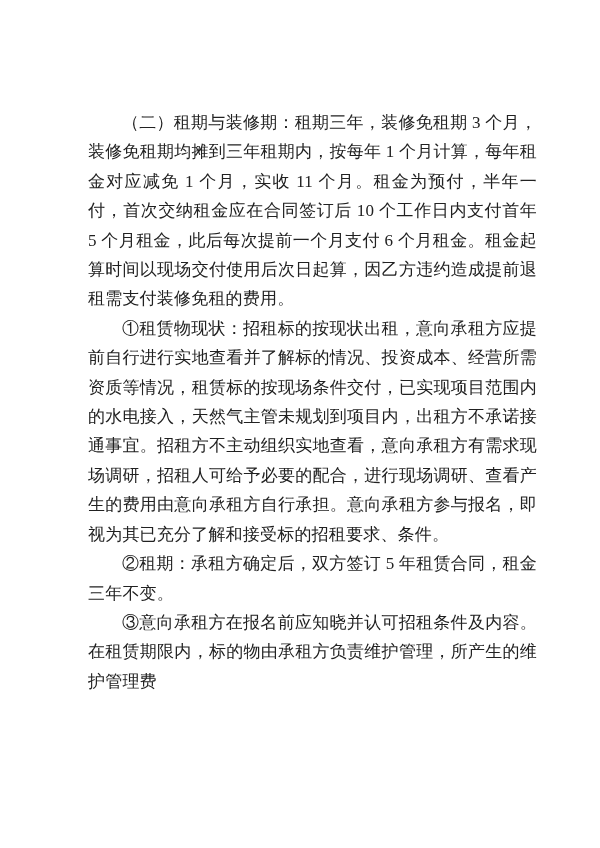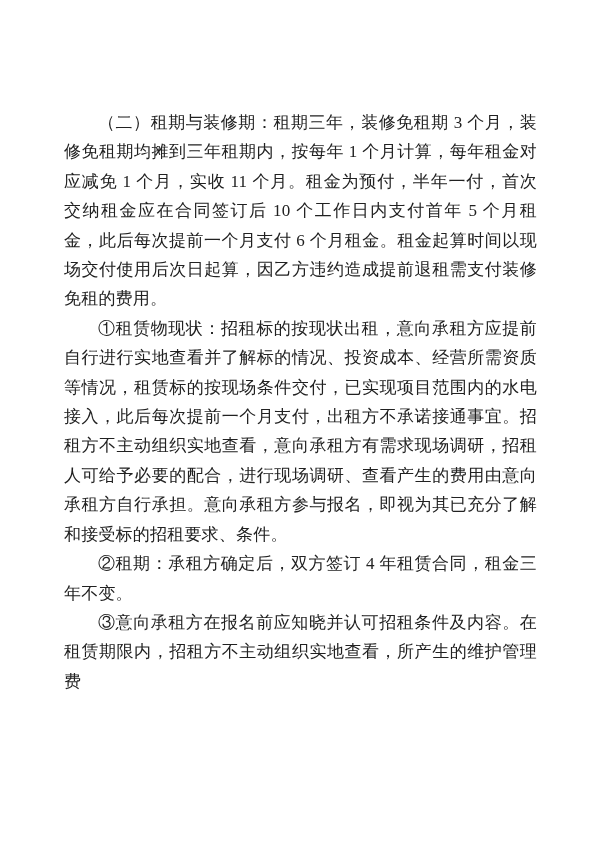--- a/index.html
+++ b/index.html
@@ -6,21 +6,21 @@
     margin: 0;
     padding: 0;
     background: #ffffff;
   }
   .page {
     position: relative;
     width: 600px;
     height: 848px;
     background: #ffffff;
     box-sizing: border-box;
-    padding: 108px 63px 0 64px;
+    padding: 108px 63px 0 88px;
     overflow: hidden;
   }
   .doc p {
     margin: 0;
     padding: 0;
     font-family: "Liberation Serif", "DejaVu Serif", serif;
     font-size: 17px;
     line-height: 29.4px;
     color: #212121;
     text-align: justify;
@@ -29,17 +29,17 @@
     word-break: break-all;
     letter-spacing: 0.2px;
   }
 </style>
 </head>
 <body>
 
 <div class="page">
   <div class="doc">
     <p>（二）租期与装修期：租期三年，装修免租期 3 个月，装修免租期均摊到三年租期内，按每年 1 个月计算，每年租金对应减免 1 个月，实收 11 个月。租金为预付，半年一付，首次交纳租金应在合同签订后 10 个工作日内支付首年 5 个月租金，此后每次提前一个月支付 6 个月租金。租金起算时间以现场交付使用后次日起算，因乙方违约造成提前退租需支付装修免租的费用。</p>
-    <p>①租赁物现状：招租标的按现状出租，意向承租方应提前自行进行实地查看并了解标的情况、投资成本、经营所需资质等情况，租赁标的按现场条件交付，已实现项目范围内的水电接入，此后每次提前一个月支付，出租方不承诺接通事宜。招租方不主动组织实地查看，意向承租方有需求现场调研，招租人可给予必要的配合，进行现场调研、查看产生的费用由意向承租方自行承担。意向承租方参与报名，即视为其已充分了解和接受标的招租要求、条件。</p>
-    <p>②租期：承租方确定后，双方签订 4 年租赁合同，租金三年不变。</p>
-    <p>③意向承租方在报名前应知晓并认可招租条件及内容。在租赁期限内，招租方不主动组织实地查看，所产生的维护管理费</p>
+    <p>①租赁物现状：招租标的按现状出租，意向承租方应提前自行进行实地查看并了解标的情况、投资成本、经营所需资质等情况，租赁标的按现场条件交付，已实现项目范围内的水电接入，天然气主管未规划到项目内，出租方不承诺接通事宜。招租方不主动组织实地查看，意向承租方有需求现场调研，招租人可给予必要的配合，进行现场调研、查看产生的费用由意向承租方自行承担。意向承租方参与报名，即视为其已充分了解和接受标的招租要求、条件。</p>
+    <p>②租期：承租方确定后，双方签订 5 年租赁合同，租金三年不变。</p>
+    <p>③意向承租方在报名前应知晓并认可招租条件及内容。在租赁期限内，标的物由承租方负责维护管理，所产生的维护管理费</p>
   </div>
 </div>
 
 </body></html>

